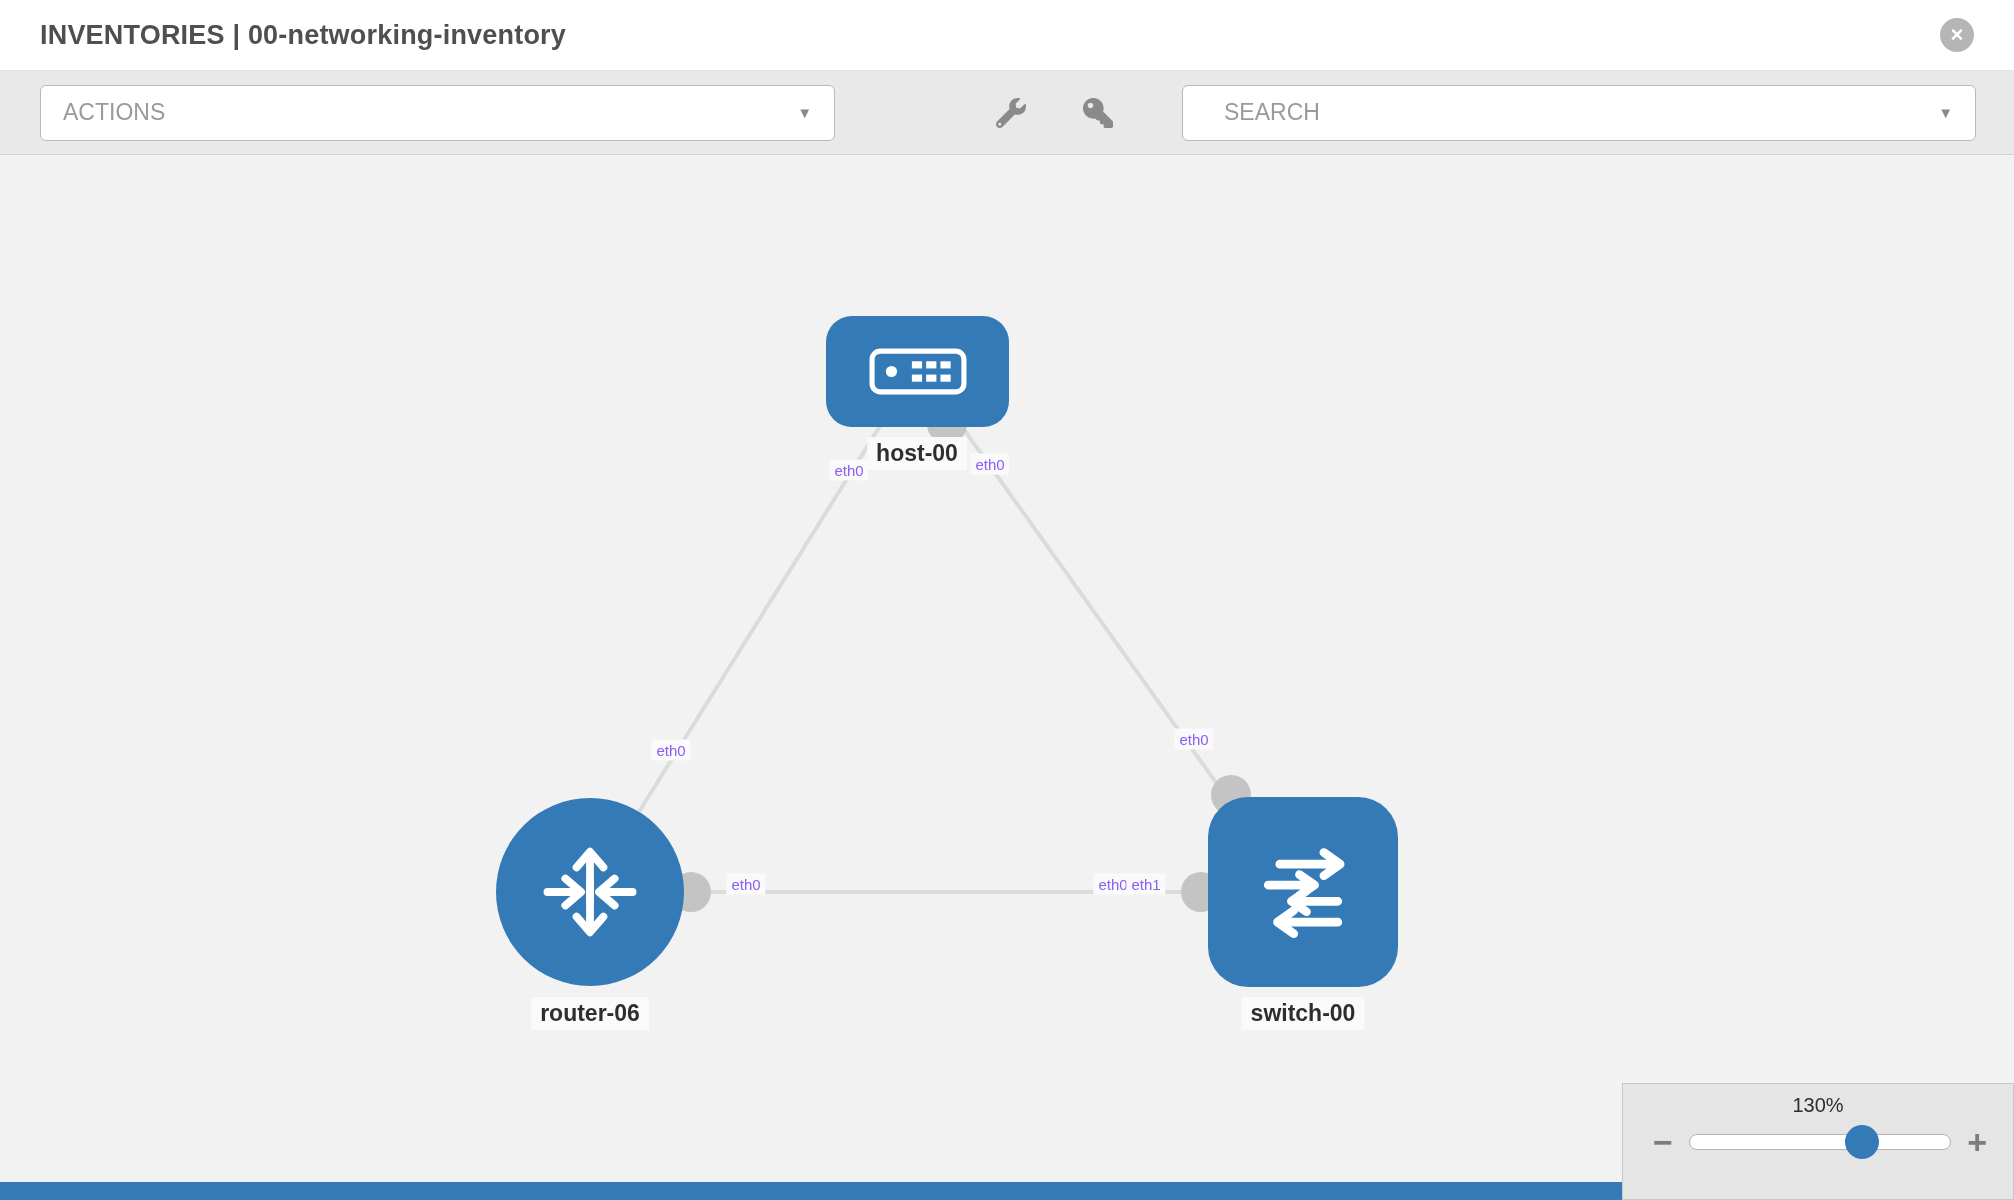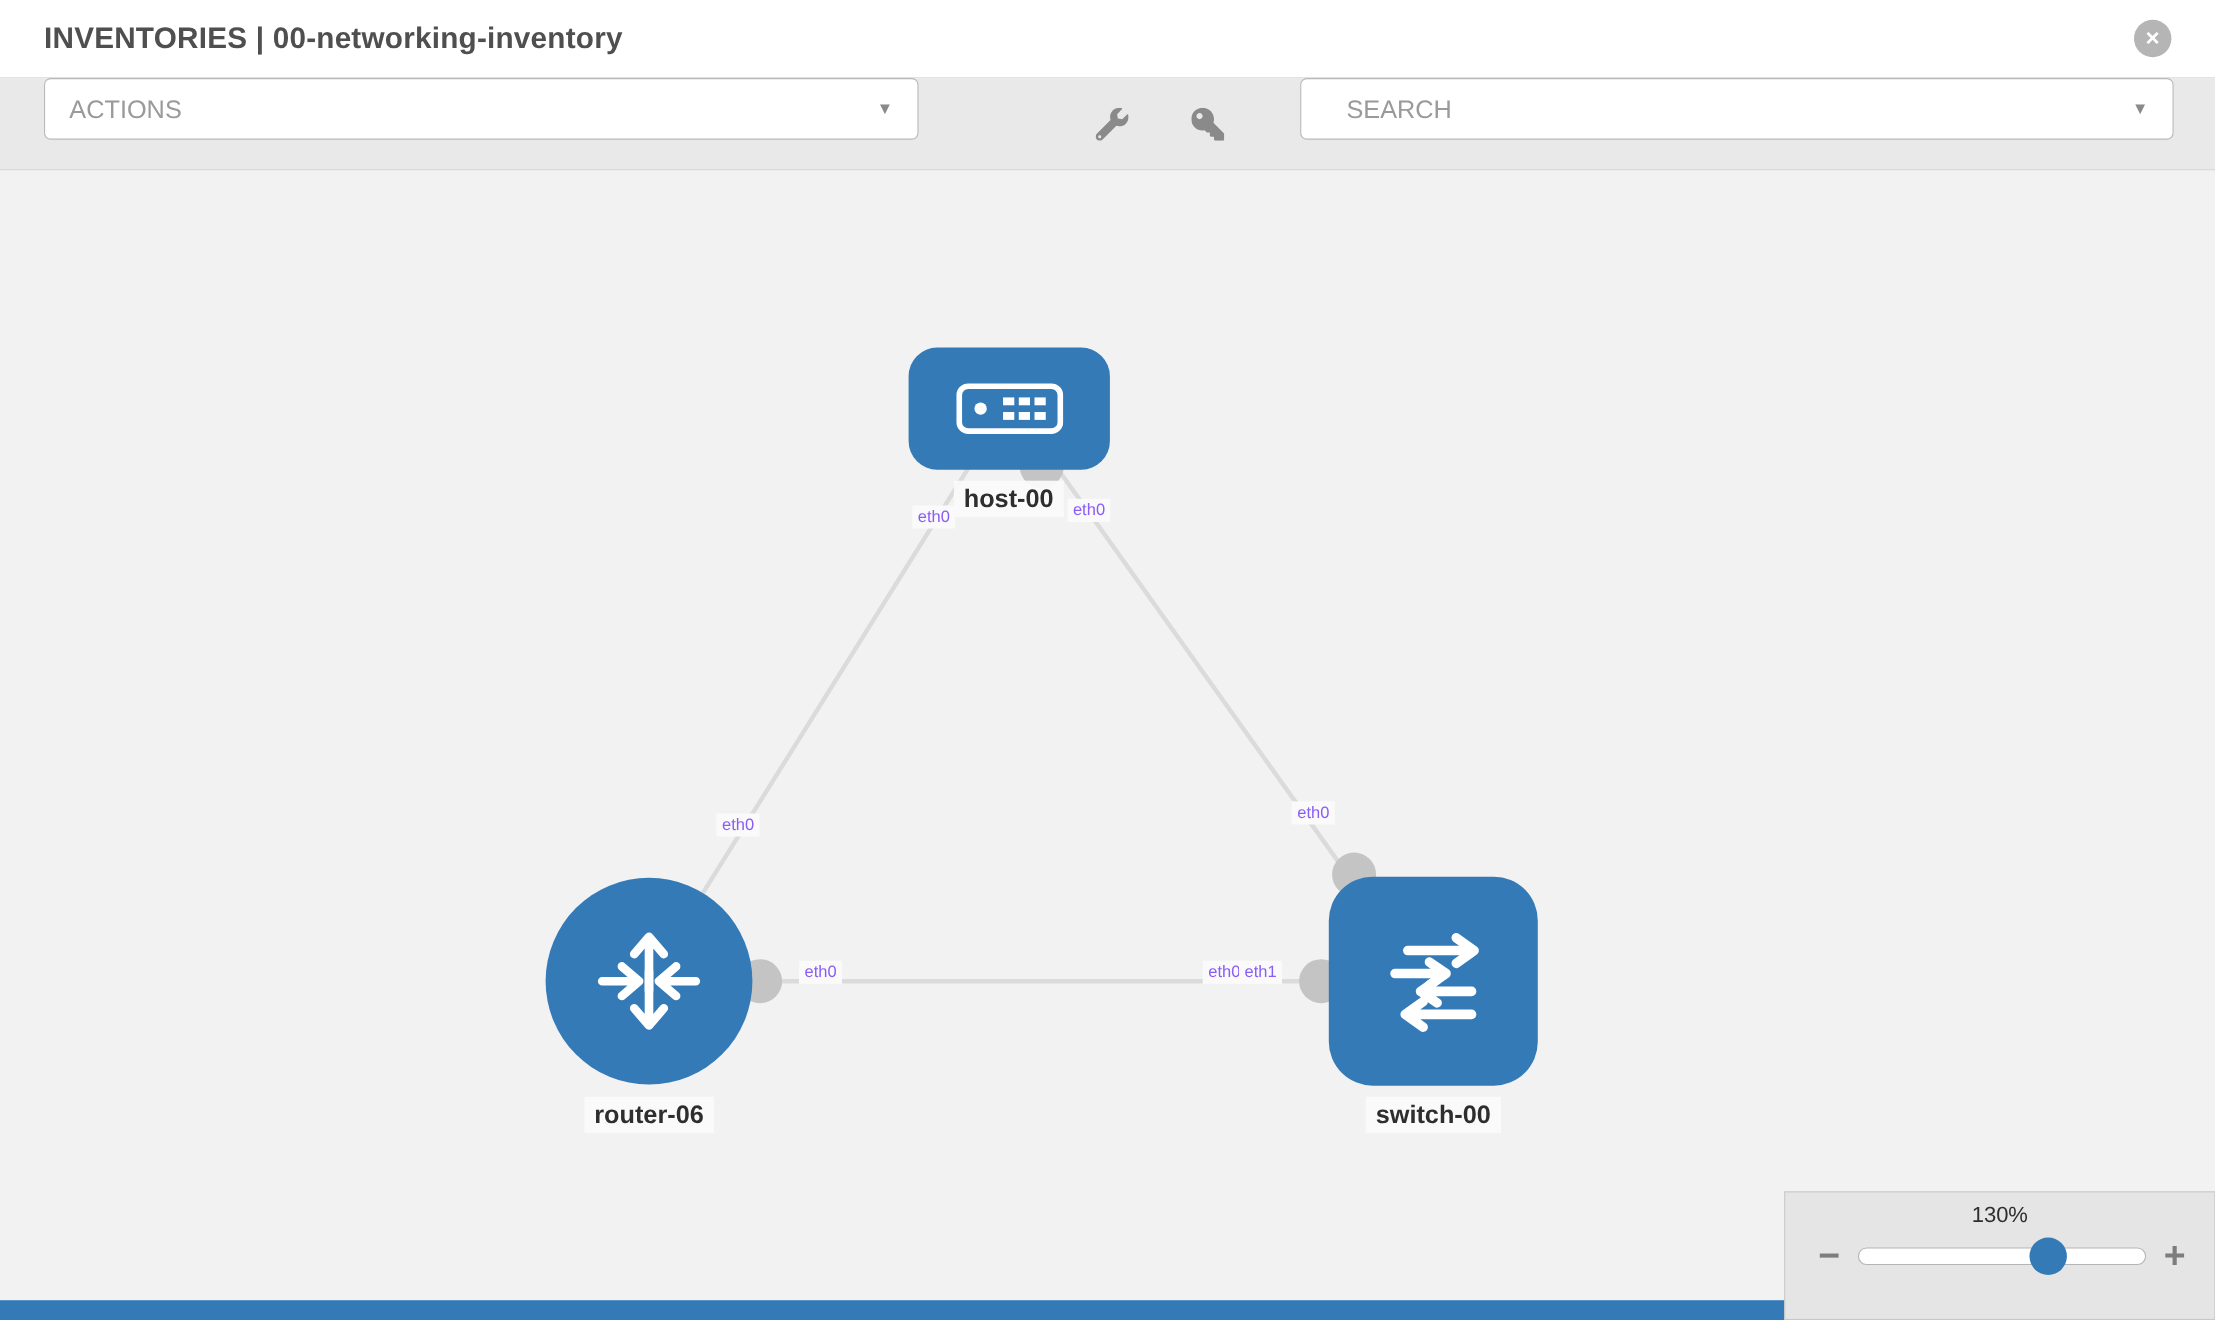--- a/index.html
+++ b/index.html
@@ -18,21 +18,21 @@
     margin-left: auto; width: 34px; height: 34px; border-radius: 50%;
     background: #b5b5b5; border: none; cursor: pointer;
     display: flex; align-items: center; justify-content: center;
   }
   .close-btn span { color: #ffffff; font-size: 22px; font-weight: bold; line-height: 1; }
 
   
   .toolbar {
     position: absolute; top: 71px; left: 0; right: 0; height: 84px;
     background: #e9e9e9; border-bottom: 1px solid #d2d2d2;
-    display: flex; padding: 0 38px 0 40px; gap: 21px;
+    display: flex; align-items: center; padding: 0 38px 0 40px; gap: 21px;
   }
   .select-box {
     height: 56px; background: #ffffff; border: 1px solid #b9b9b9; border-radius: 6px;
     display: flex; align-items: center; padding: 0 22px; cursor: pointer;
   }
   .select-box.actions { width: 795px; }
   .select-box.search  { width: 794px; margin-left: 48px; padding-left: 41px; }
   .select-label { font-size: 23px; color: #9a9a9a; }
   .chevron { margin-left: auto; color: #8a8a8a; font-size: 15px; }
   .toolbar-spacer { flex: 1; }

